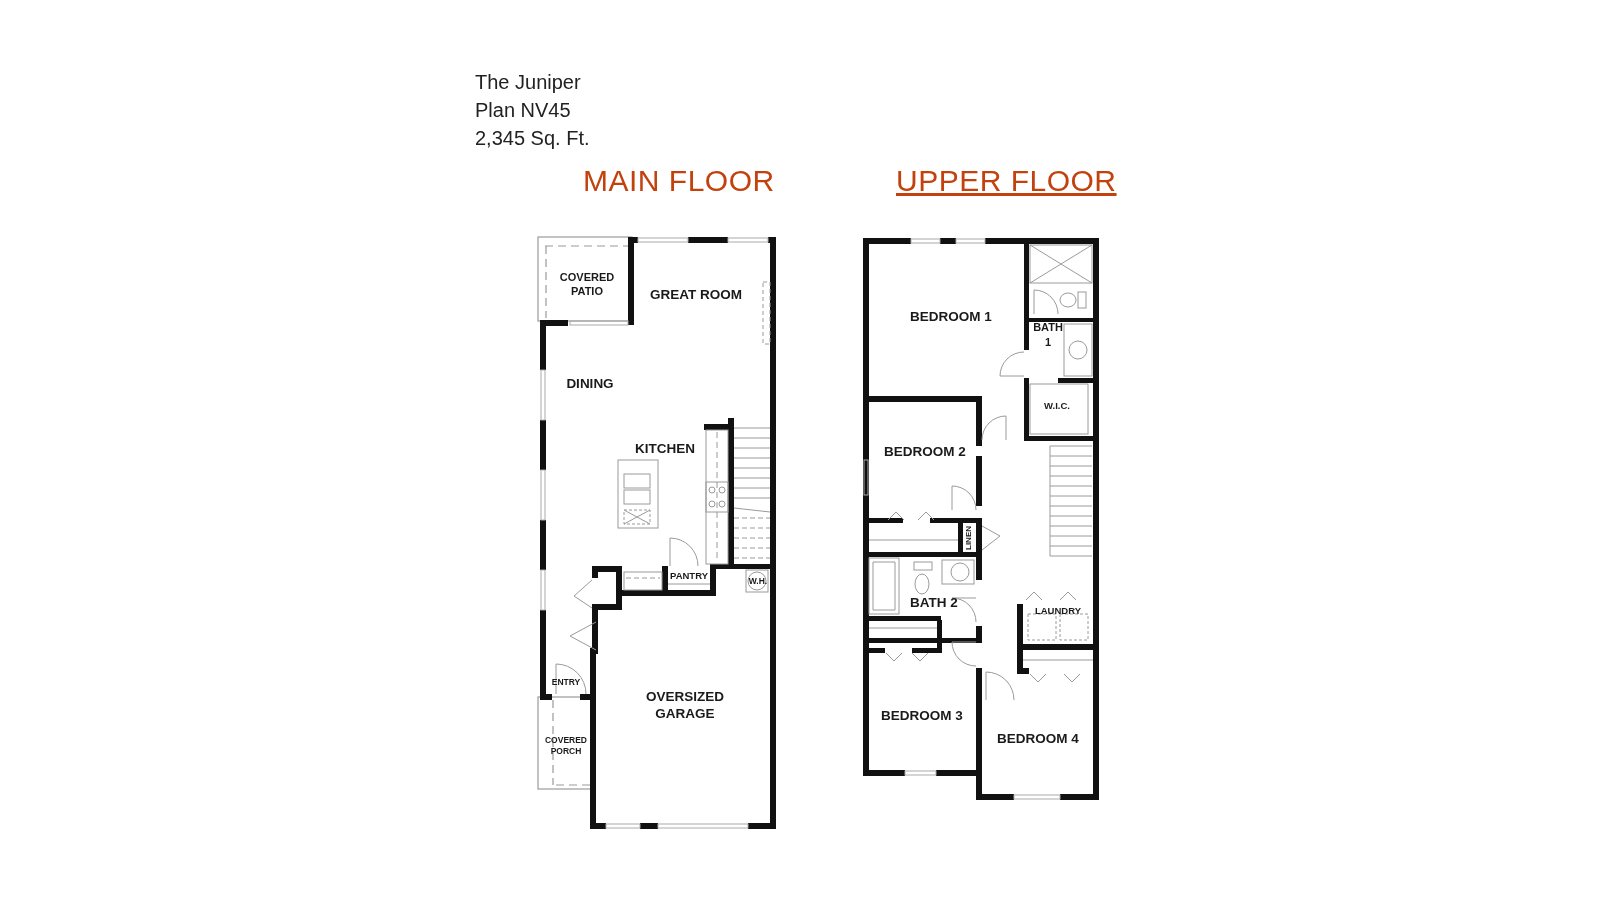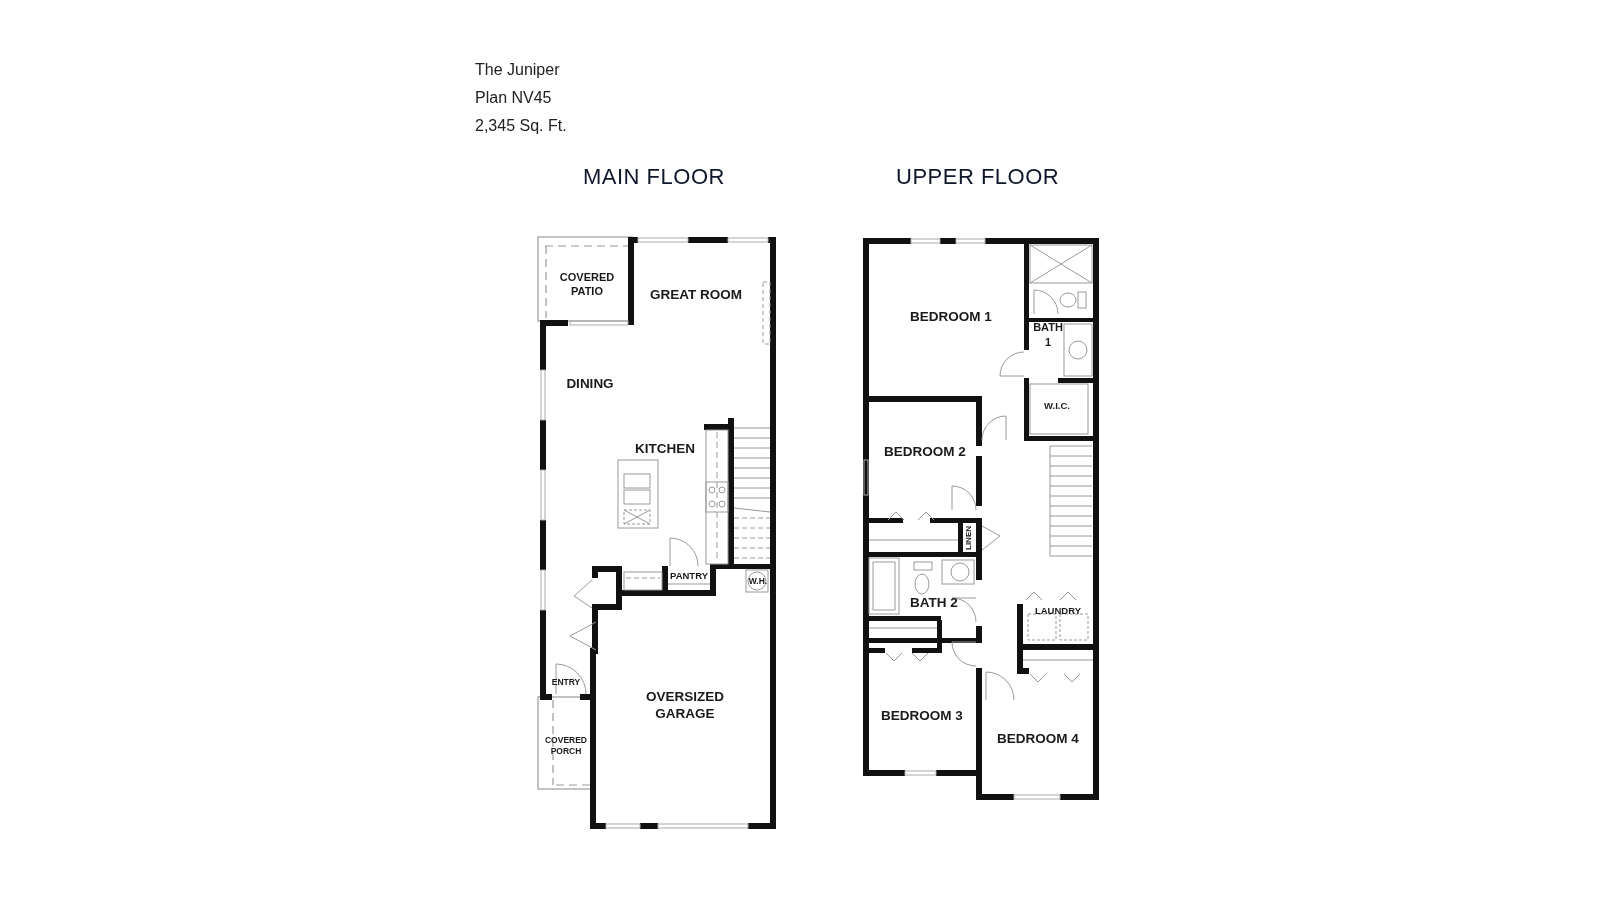--- a/index.html
+++ b/index.html
@@ -1,34 +1,34 @@
 <!DOCTYPE html>
 <html><head>
 <meta charset="utf-8">
 <style>
   html, body { margin: 0; padding: 0; background: #ffffff; }
   body { width: 1600px; height: 900px; position: relative; overflow: hidden;
          font-family: "Liberation Sans", "DejaVu Sans", sans-serif; color: #1a1a1a; }
-  .title-block { position: absolute; left: 475px; top: 56px; font-size: 16px; line-height: 28px; color: #222; }
+  .title-block { position: absolute; left: 475px; top: 68px; font-size: 20px; line-height: 28px; color: #222; }
   .title-block div { white-space: nowrap; }
-  .floor-title { position: absolute; font-size: 22px; letter-spacing: 0.5px; color: #0f172a; white-space: nowrap; }
+  .floor-title { position: absolute; font-size: 30px; letter-spacing: 0.5px; color: #c2410c; white-space: nowrap; }
   svg.plan { position: absolute; left: 0; top: 0; }
   .lbl { font-family: "Liberation Sans", "DejaVu Sans", sans-serif; font-weight: bold; fill: #1a1a1a; text-anchor: middle; }
 </style>
 </head>
 <body>
 
 <div class="title-block">
   <div>The Juniper</div>
   <div>Plan NV45</div>
   <div>2,345 Sq. Ft.</div>
 </div>
 
 <div class="floor-title" style="left:583px; top:164px;">MAIN FLOOR</div>
-<div class="floor-title" style="left:896px; top:164px;">UPPER FLOOR</div>
+<div class="floor-title" style="left:896px; top:164px;text-decoration:underline;">UPPER FLOOR</div>
 
 <svg class="plan" width="1600" height="900" viewBox="0 0 1600 900" xmlns="http://www.w3.org/2000/svg">
 
   <g>
 
     <g fill="none" stroke="#9a9a9a" stroke-width="1.2">
       <rect x="538" y="237" width="94" height="84"></rect>
       <line x1="545" y1="246" x2="628" y2="246" stroke-dasharray="8,5"></line>
       <line x1="546" y1="246" x2="546" y2="318" stroke-dasharray="8,5"></line>
     </g>

